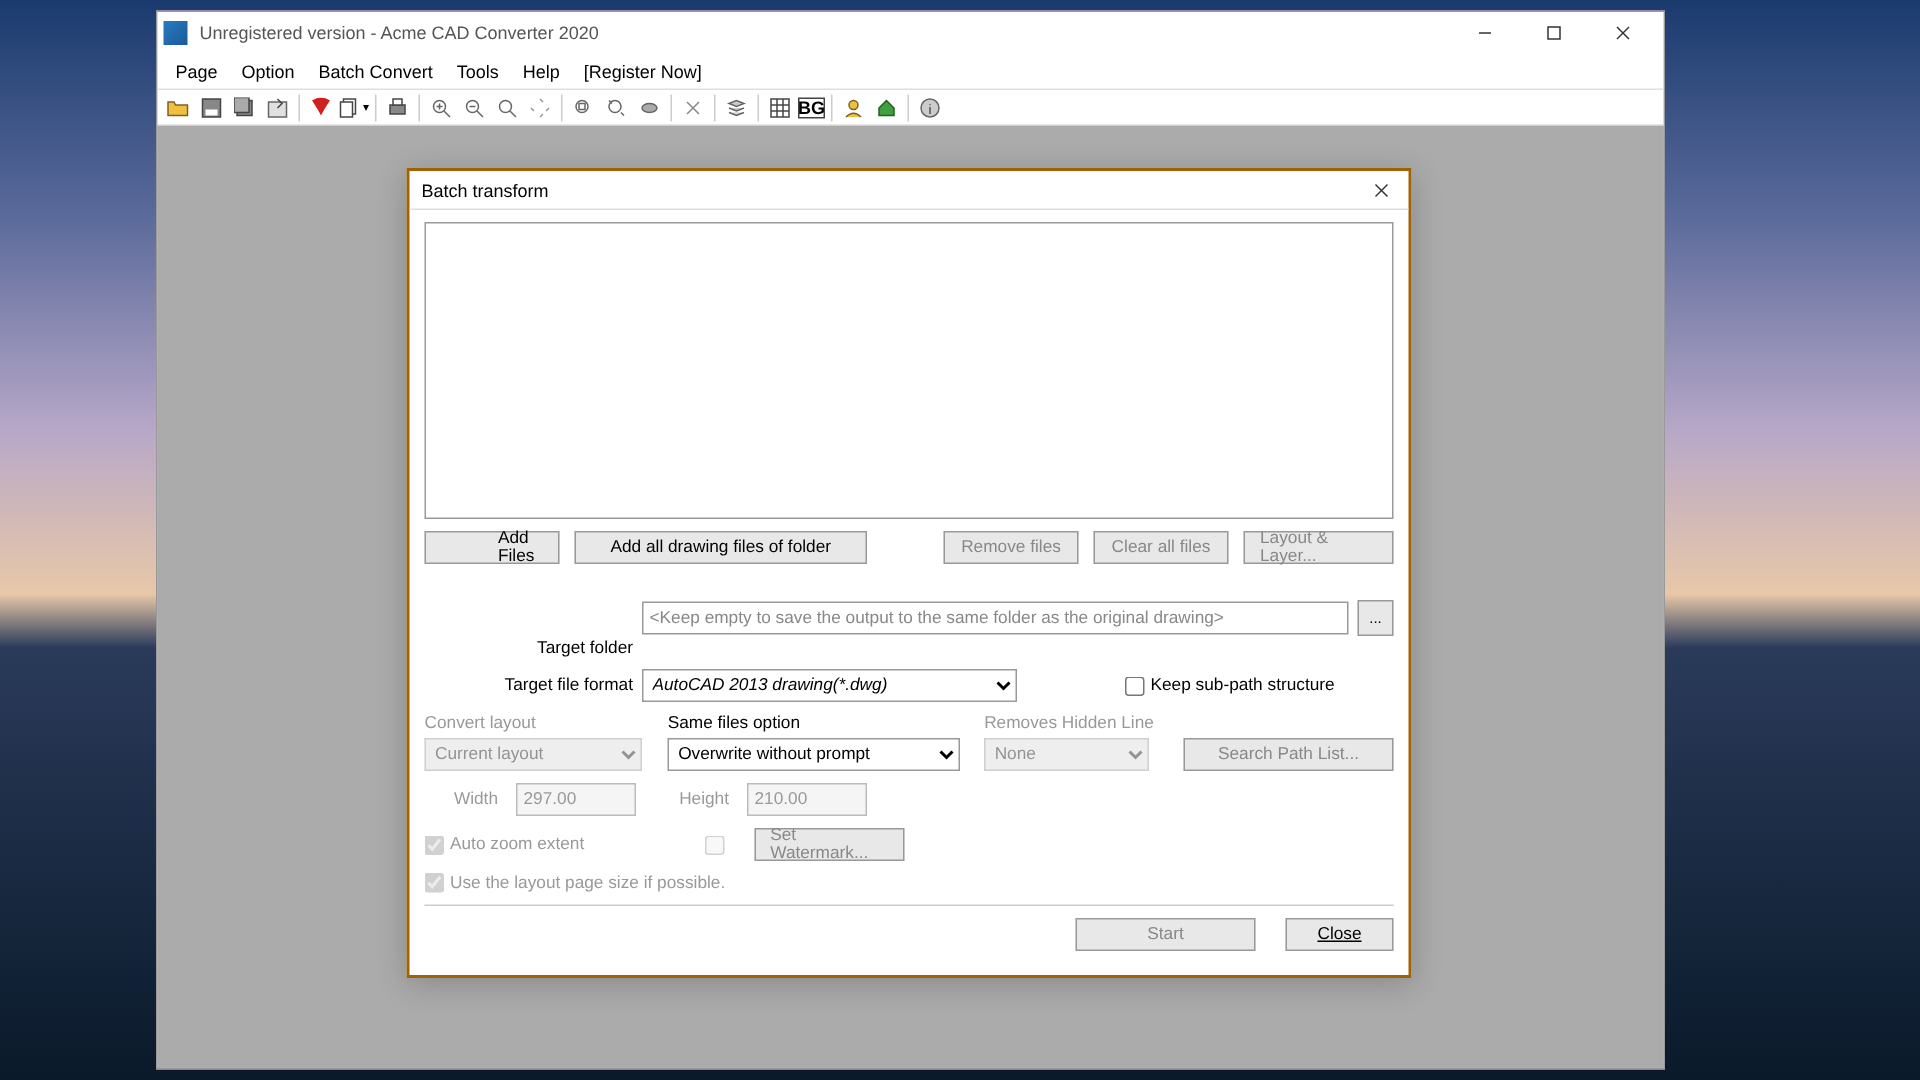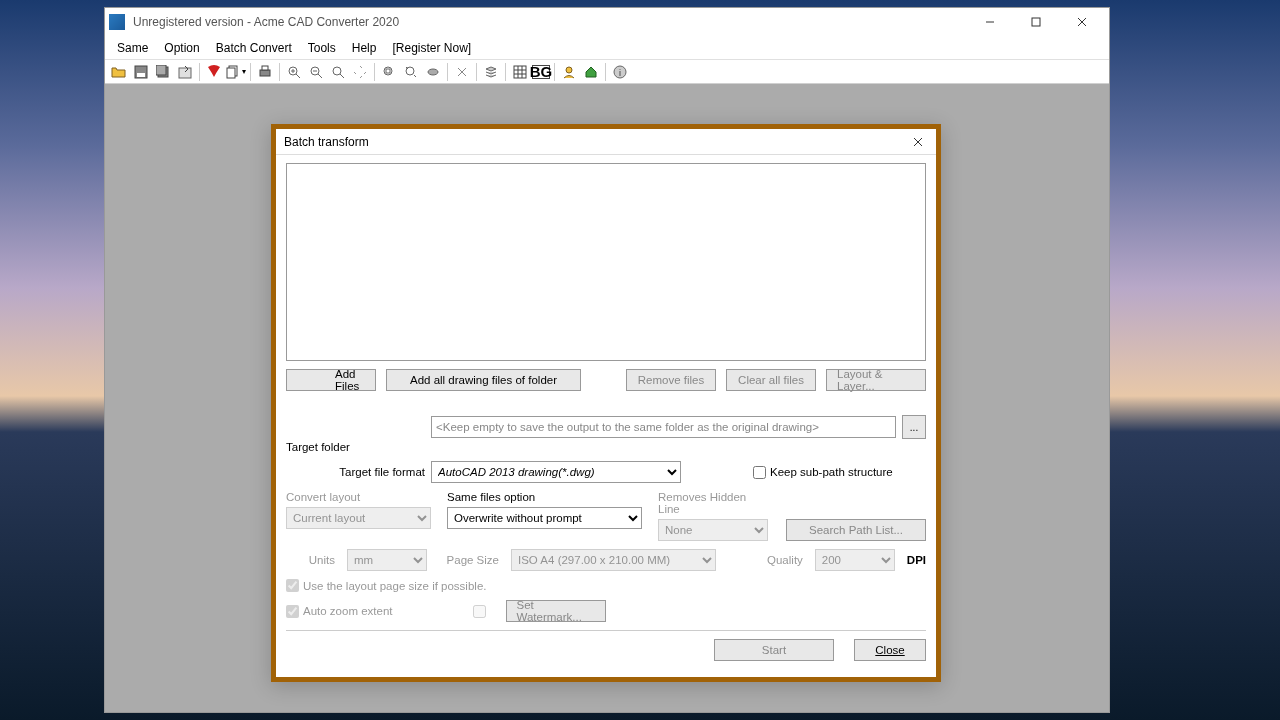--- a/index.html
+++ b/index.html
@@ -10,21 +10,21 @@
 .titlebar .title-text { flex: 1; }
 .win-controls { display: flex; gap: 0; }
 .win-btn { width: 46px; height: 28px; display: flex; align-items: center; justify-content: center; font-size: 11px; color: #333; cursor: default; }
 .menubar { height: 24px; display: flex; align-items: center; padding: 0 4px; background: #fff; border-bottom: 1px solid #e0e0e0; font-size: 12px; }
 .menubar .menu-item { padding: 2px 8px; cursor: default; }
 .toolbar { height: 24px; display: flex; align-items: center; padding: 0 4px; background: #fff; border-bottom: 1px solid #d0d0d0; gap: 2px; }
 .tool-btn { width: 20px; height: 20px; display: flex; align-items: center; justify-content: center; font-size: 11px; cursor: default; }
 .tool-sep { width: 1px; height: 18px; background: #ccc; margin: 0 2px; }
 .tool-caret { font-size: 8px; margin-left: 2px; }
 .workspace { flex: 1; background: #ababab; position: relative; }
-.dialog { position: absolute; left: 166px; top: 40px; width: 670px; background: #fff; border: 5px solid #a16207; box-shadow: 0 4px 20px rgba(0,0,0,0.2); }
+.dialog { position: absolute; left: 166px; top: 28px; width: 670px; background: #fff; border: 2px solid #a16207; box-shadow: 0 4px 20px rgba(0,0,0,0.2); }
 .dlg-title { height: 26px; display: flex; align-items: center; padding: 0 8px; border-bottom: 1px solid #ddd; font-size: 12px; }
 .dlg-title .t { flex: 1; }
 .dlg-close { width: 20px; height: 20px; display: flex; align-items: center; justify-content: center; cursor: default; }
 .dlg-body { padding: 8px 10px; font-size: 11.5px; }
 .file-list { width: 100%; height: 198px; border: 1px solid #999; background: #fff; margin-bottom: 8px; }
 .btn-row { display: flex; gap: 10px; margin-bottom: 10px; }
 .btn { height: 22px; padding: 0 10px; border: 1px solid #999; background: #e8e8e8; font-size: 11.5px; display: flex; align-items: center; justify-content: center; cursor: default; }
 .btn.disabled { color: #888; }
 .form-row { display: flex; align-items: center; margin-bottom: 8px; gap: 6px; }
 .label { font-size: 11.5px; color: #000; }
@@ -64,21 +64,21 @@
       <div class="win-btn close">
           <svg width="10" height="10">
             <line x1="1" y1="1" x2="9" y2="9" stroke="#333"></line>
             <line x1="9" y1="1" x2="1" y2="9" stroke="#333"></line>
           </svg>
         </div>
     </div>
   </div>
 
   <div class="menubar">
-    <div class="menu-item">Same</div>
+    <div class="menu-item">Page</div>
     <div class="menu-item">Option</div>
     <div class="menu-item">Batch Convert</div>
     <div class="menu-item">Tools</div>
     <div class="menu-item">Help</div>
     <div class="menu-item">[Register Now]</div>
   </div>
 
   <div class="toolbar">
     <div class="tool-btn">
         <svg width="16" height="14">
@@ -183,21 +183,21 @@
     <div class="tool-sep"></div>
     <div class="tool-btn">
         <svg width="14" height="14">
           <rect x="1" y="1" width="12" height="12" fill="none" stroke="#444"></rect>
           <line x1="5" y1="1" x2="5" y2="13" stroke="#444"></line>
           <line x1="9" y1="1" x2="9" y2="13" stroke="#444"></line>
           <line x1="1" y1="5" x2="13" y2="5" stroke="#444"></line>
           <line x1="1" y1="9" x2="13" y2="9" stroke="#444"></line>
         </svg>
       </div>
-    <div class="tool-btn" style="font-size:15px;font-weight:bold;border:1px solid #444;width:18px;height:14px;">BG</div>
+    <div class="tool-btn" style="font-size:12px;font-weight:bold;border:1px solid #444;width:18px;height:14px;">BG</div>
     <div class="tool-sep"></div>
     <div class="tool-btn">
         <svg width="14" height="14">
           <circle cx="7" cy="5" r="3" fill="#f0c040" stroke="#806020"></circle>
           <path d="M2 13 Q7 8 12 13" fill="#f0c040" stroke="#806020"></path>
         </svg>
       </div>
     <div class="tool-btn">
         <svg width="14" height="14">
           <path d="M2 7 L7 2 L12 7 L12 12 L2 12 Z" fill="#40a040" stroke="#206020"></path>
@@ -231,21 +231,21 @@
         <div class="btn-row">
           <div class="btn" style="width:90px;padding-left:48px;">Add Files</div>
           <div class="btn" style="width:195px;text-align:right;">Add all drawing files of folder</div>
           <div style="flex:1"></div>
           <div class="btn disabled" style="width:90px;">Remove files</div>
           <div class="btn disabled" style="width:90px;">Clear all files</div>
           <div class="btn disabled" style="width:100px;">Layout &amp; Layer...</div>
         </div>
 
         <div class="form-row" style="justify-content:flex-end;">
-          <span class="label" style="width:139px;margin-top:40px;">Target folder</span>
+          <span class="label" style="width:139px;text-align:right;margin-top:40px;">Target folder</span>
           <input class="text" style="flex: 1 1 0%;" placeholder="&lt;Keep empty to save the output to the same folder as the original drawing&gt;">
           <div class="browse-btn">...</div>
         </div>
 
         <div class="form-row">
           <span class="label" style="width:139px;text-align:right;">Target file format</span>
           <select style="width:250px;font-style:italic;"><option>AutoCAD 2013 drawing(*.dwg)</option></select>
           <div style="width:60px;"></div>
           <label class="checkbox">
               <input type="checkbox" style="">
@@ -264,48 +264,44 @@
           </div>
           <div class="col" style="width:120px;">
             <span class="label dis">Removes Hidden Line</span>
             <select class="dis" style="width:110px;" disabled=""><option>None</option></select>
           </div>
           <div class="col" style="justify-content:flex-end;">
             <div class="btn disabled" style="width:140px;">Search Path List...</div>
           </div>
         </div>
 
-
         <div class="form-row" style="gap:12px;">
-          <span class="label dis" style="width:49px;text-align:right;">Units</span>
-          <select class="dis" style="width:80px;" disabled=""><option>mm</option></select>
-          <span class="label dis" style="width:60px;text-align:right;">Page Size</span>
-          <select class="dis" style="width:205px;" disabled=""><option>ISO A4 (297.00 x 210.00 MM)</option></select>
-          <div style="flex:1"></div>
-          <span class="label dis">Quality</span>
-          <select class="dis" style="width:80px;" disabled=""><option>200</option></select>
-          <span class="label" style="font-weight:bold;">DPI</span>
-        </div>
-
-        <div class="form-row">
-          <label class="checkbox" style="color:#999;">
-              <input type="checkbox" checked="" disabled="" style="">
-              <span>Use the layout page size if possible.</span>
-            </label>
-        </div>
+          <span class="label dis" style="width:49px;text-align:right;">Width</span>
+          <input class="text dis" style="width: 80px;" disabled="" value="297.00">
+          <span class="label dis" style="width:50px;text-align:right;">Height</span>
+          <input class="text dis" style="width: 80px;" disabled="" value="210.00">
+        </div>
+
 
         <div class="form-row" style="gap:20px;">
           <label class="checkbox" style="color:#999;">
               <input type="checkbox" checked="" disabled="" style="">
               <span>Auto zoom extent</span>
             </label>
           <input type="checkbox" disabled="" style="margin-left: 60px;">
           <div class="btn disabled" style="width:100px;">Set Watermark...</div>
         </div>
 
+        <div class="form-row">
+          <label class="checkbox" style="color:#999;">
+              <input type="checkbox" checked="" disabled="" style="">
+              <span>Use the layout page size if possible.</span>
+            </label>
+        </div>
+
 
         <hr>
 
         <div class="form-row" style="justify-content:flex-end;gap:20px;">
           <div class="btn disabled" style="width:120px;">Start</div>
           <div class="btn" style="width:72px;text-decoration:underline;">Close</div>
         </div>
 
       </div>
     </div>

